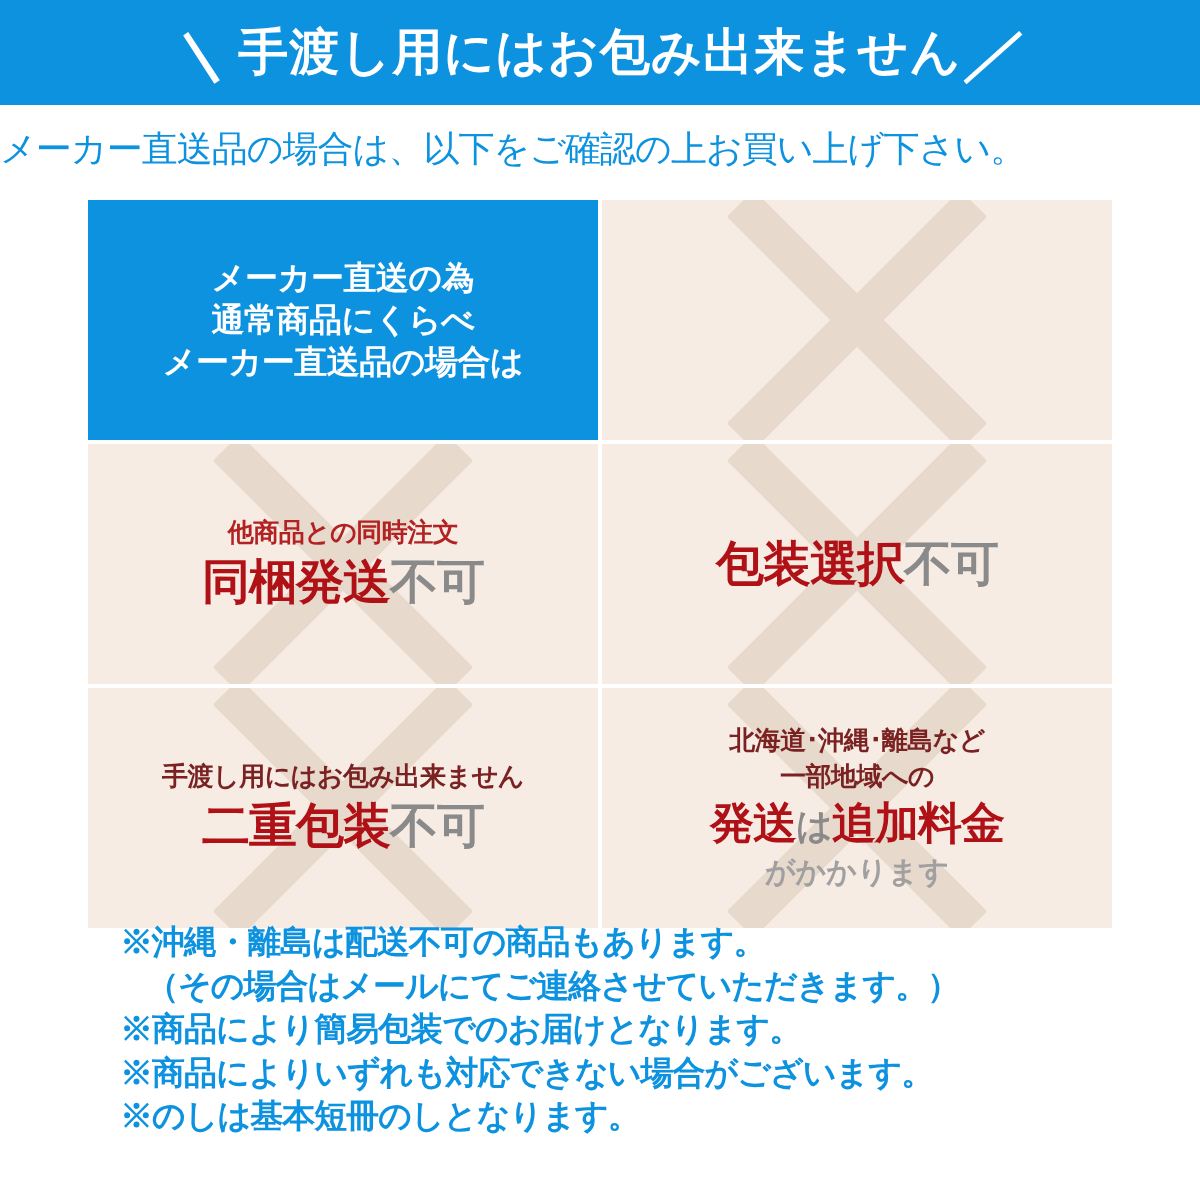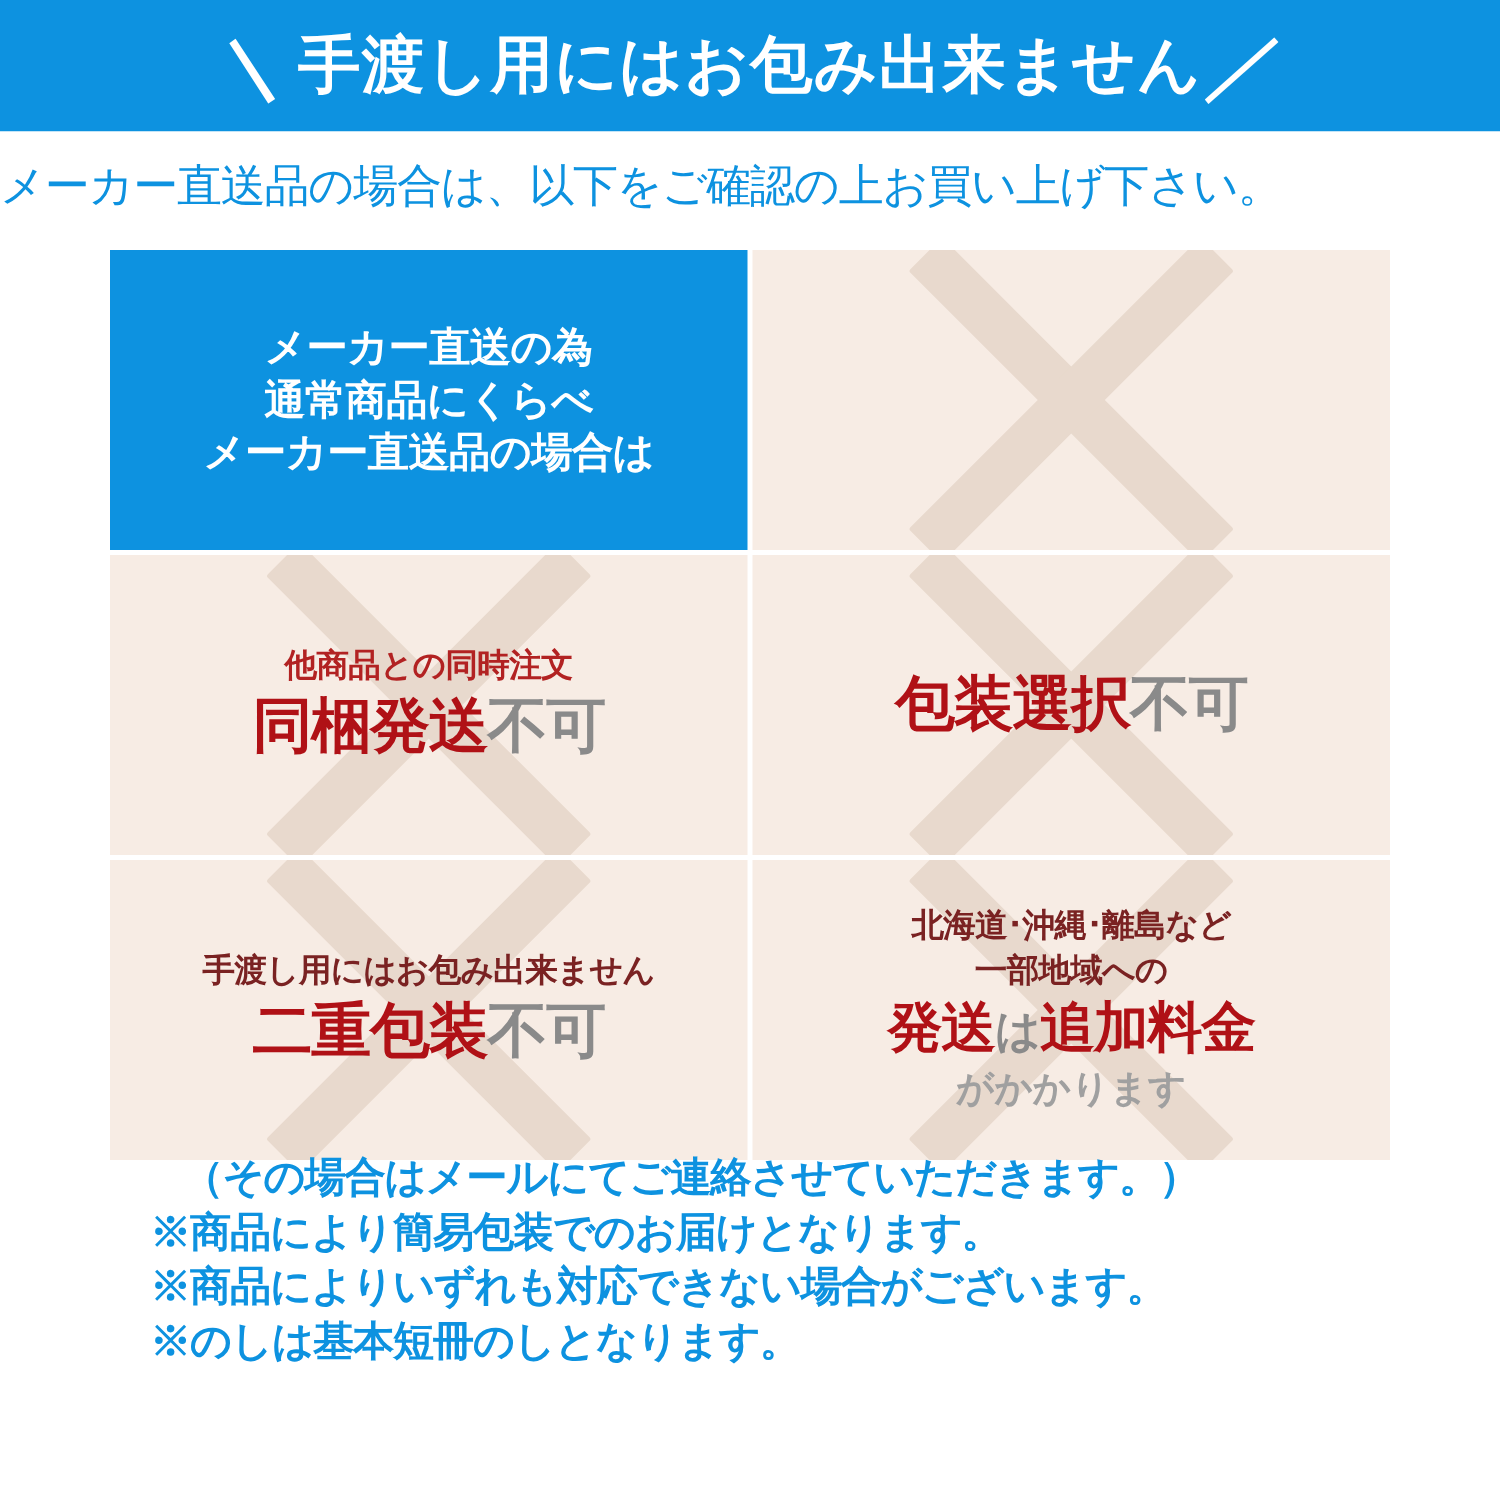--- a/index.html
+++ b/index.html
@@ -256,19 +256,20 @@
         <span class="small-note dark">北海道･沖縄･離島など</span>
         <span class="small-note dark">一部地域への</span>
         <span class="mid-red">発送</span><span class="big-gray" style="font-size:36px;">は</span><span class="mid-red">追加料金</span>
         <span class="tail-gray">がかかります</span>
       </div>
     </div>
 
   </div>
 
   <div class="notes">
+    <div class="note">※沖縄・離島は配送不可の商品もあります。</div>
     <div class="note indent">（その場合はメールにてご連絡させていただきます。）</div>
     <div class="note">※商品により簡易包装でのお届けとなります。</div>
     <div class="note">※商品によりいずれも対応できない場合がございます。</div>
     <div class="note">※のしは基本短冊のしとなります。</div>
   </div>
 
 </div>
 
 </body></html>

